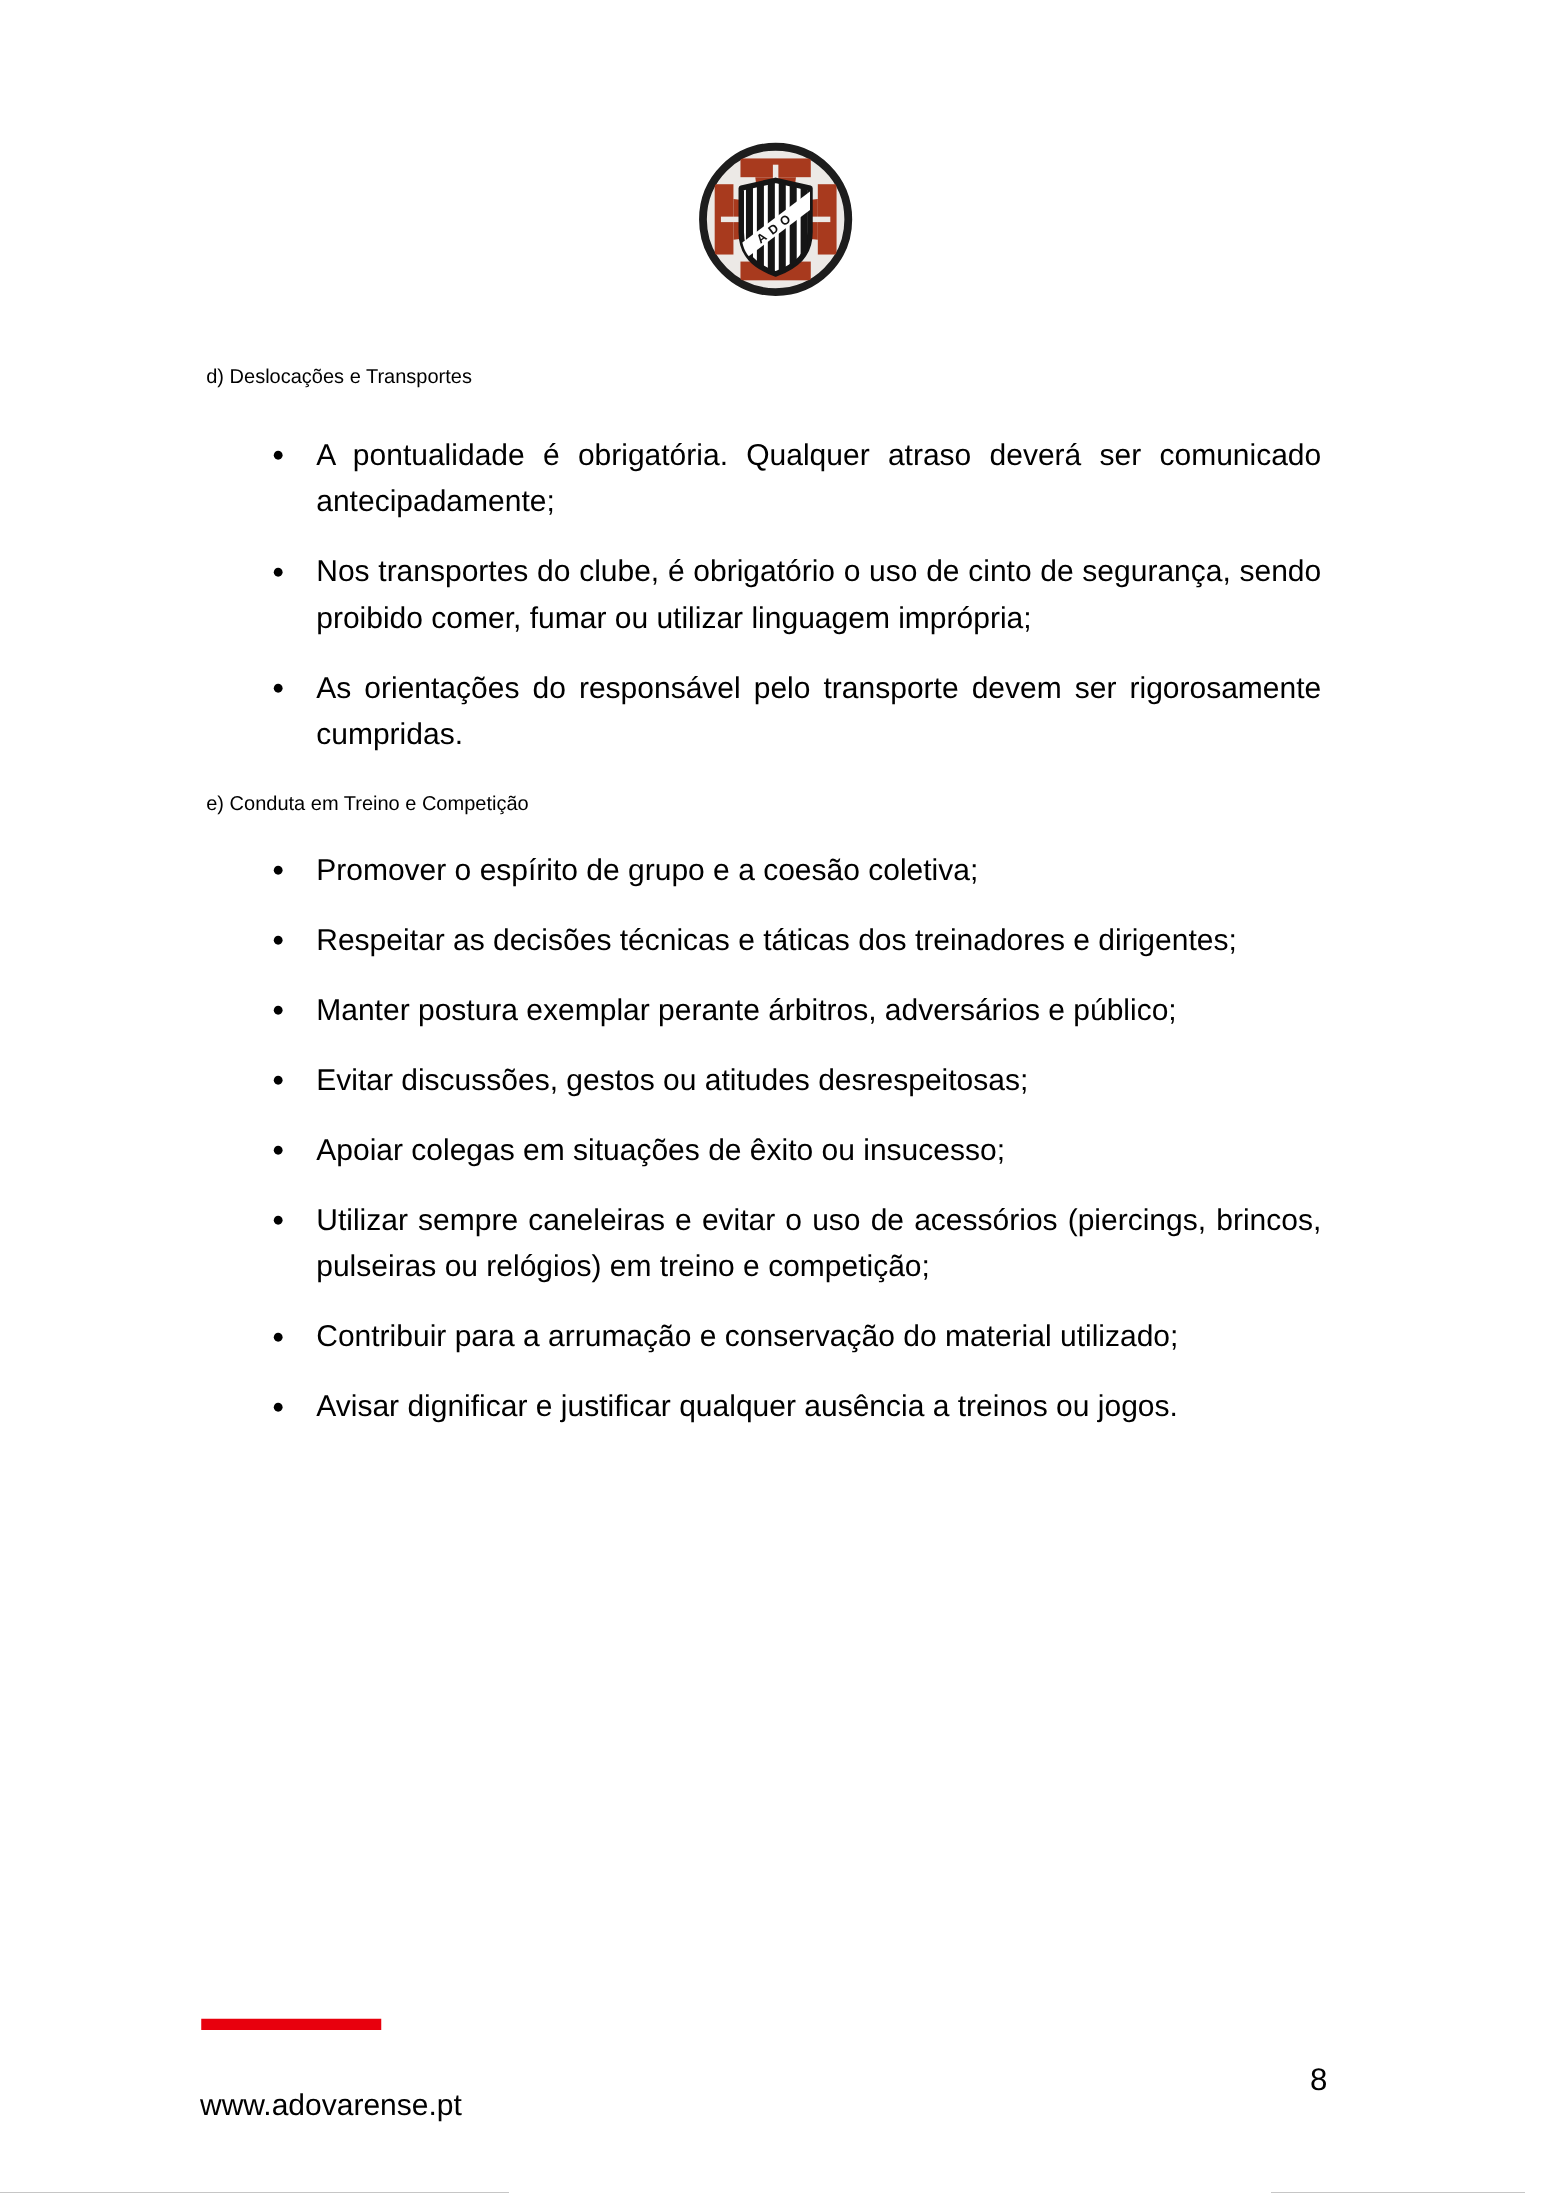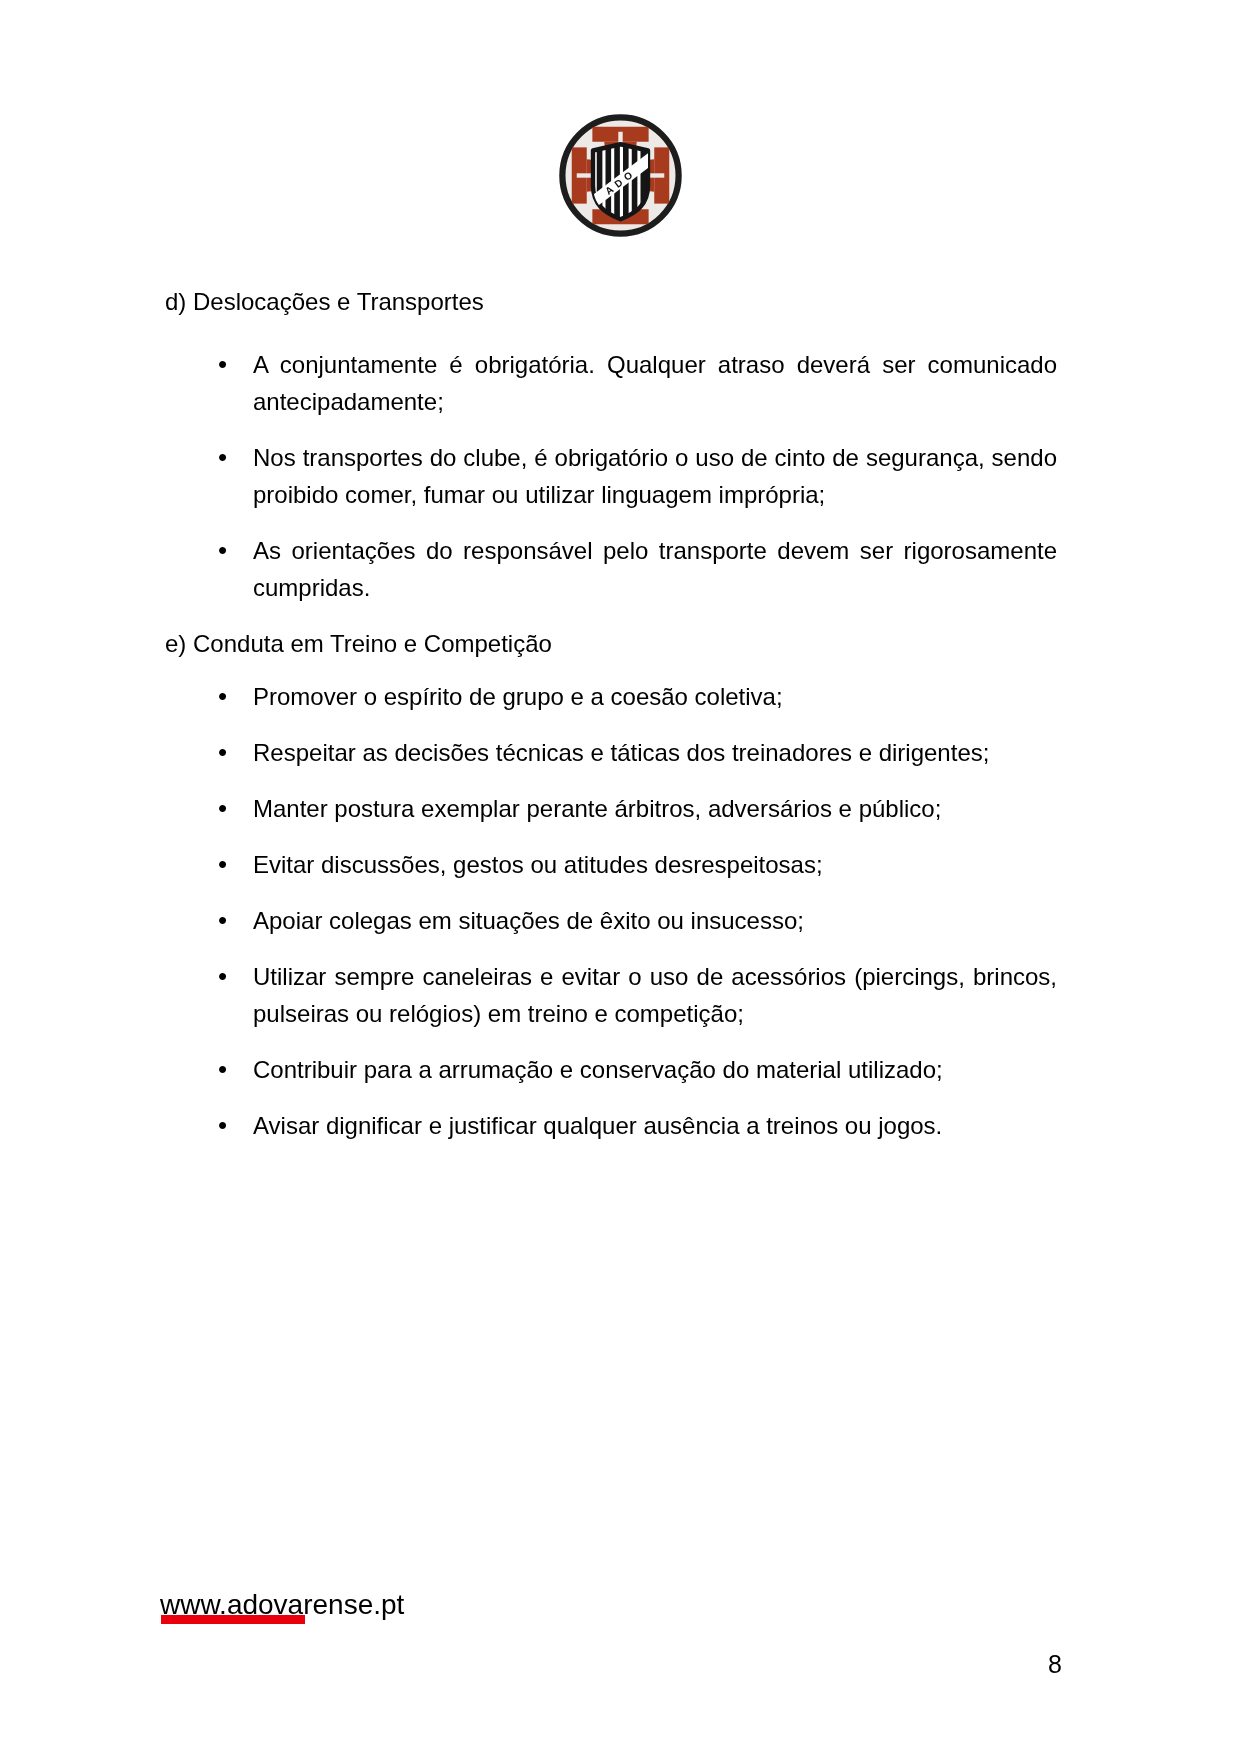--- a/index.html
+++ b/index.html
@@ -21,21 +21,21 @@
     position:absolute;
     left:165px;top:283px;
     width:892px;
     font-size:24px;
     line-height:37px;
   }
   .section-heading{
     margin:0 0 26px 0;
     text-align:left;
     font-weight:normal;
-    font-size:24px;
+    font-size:16px;
     line-height:37px;
   }
   .section-heading.second{
     margin-top:4px;
     margin-bottom:16px;
   }
   ul.bullets{
     list-style:none;
     margin:0 0 0 0;
     padding:0;
@@ -54,22 +54,22 @@
     font-size:26px;
   }
   .footer-bar{
     position:absolute;
     left:161px;top:1615px;
     width:144px;height:9px;
     background:#e8000d;
   }
   .footer-url{
     position:absolute;
-    left:160px;top:1590px;
-    font-size:28px;
+    left:160px;top:1670px;
+    font-size:24px;
     line-height:30px;
     text-align:center;
   }
   .footer-page{
     position:absolute;
     right:178px;top:1649px;
     font-size:25px;
     line-height:30px;
     text-align:right;
   }
@@ -126,21 +126,21 @@
         </g>
       </g>
     </svg>
   </div>
 
   <div class="content">
 
     <p class="section-heading">d) Deslocações e Transportes</p>
 
     <ul class="bullets">
-      <li><span>A conjuntamente é obrigatória. Qualquer atraso deverá ser comunicado antecipadamente;</span></li>
+      <li><span>A pontualidade é obrigatória. Qualquer atraso deverá ser comunicado antecipadamente;</span></li>
       <li><span>Nos transportes do clube, é obrigatório o uso de cinto de segurança, sendo proibido comer, fumar ou utilizar linguagem imprópria;</span></li>
       <li><span>As orientações do responsável pelo transporte devem ser rigorosamente cumpridas.</span></li>
     </ul>
 
     <p class="section-heading second">e) Conduta em Treino e Competição</p>
 
     <ul class="bullets">
       <li><span>Promover o espírito de grupo e a coesão coletiva;</span></li>
       <li><span>Respeitar as decisões técnicas e táticas dos treinadores e dirigentes;</span></li>
       <li><span>Manter postura exemplar perante árbitros, adversários e público;</span></li>

